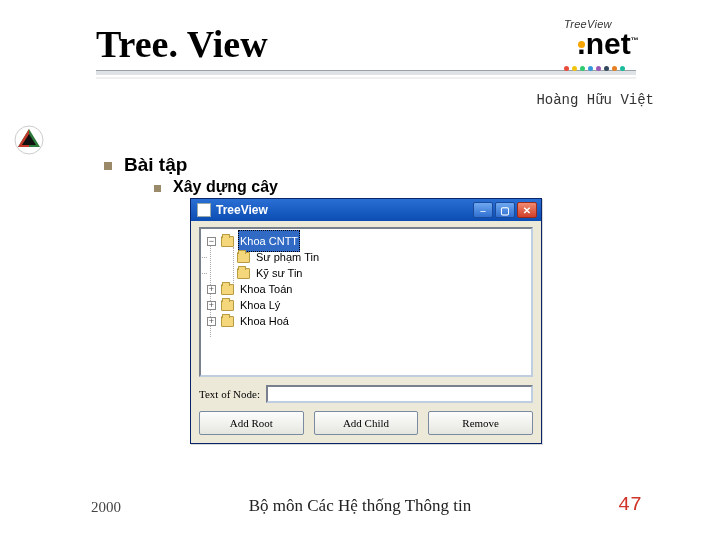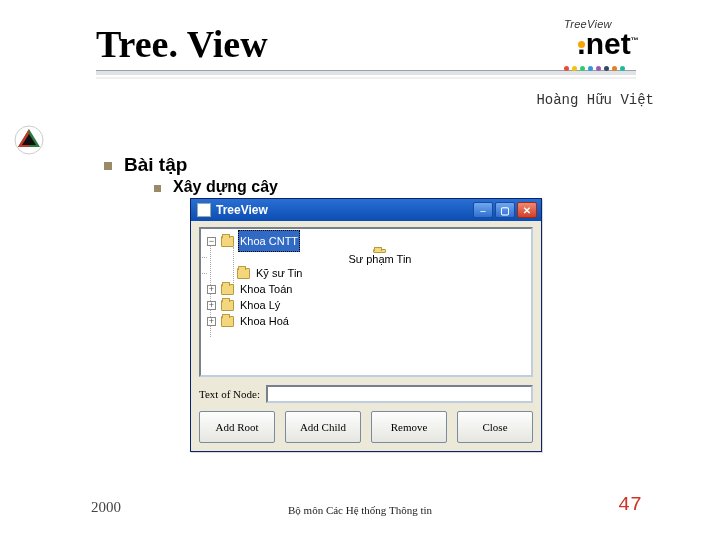--- a/index.html
+++ b/index.html
@@ -127,36 +127,36 @@
   }
   .child-branch { position:absolute; left:32px; top:18px; height:46px; border-left:1px dotted #aaa; }
   .hconn{ position:absolute; width:10px; border-top:1px dotted #aaa; left:-10px; top:8px;}
 
   .form-row { display:flex; align-items:center; margin-top:8px; font-family: Tahoma; font-size:11px; gap:6px;}
   .text-input {
     flex:1; height:18px; border:2px inset #bfcde0; background:#fff; padding:0 3px; font-size:11px;
   }
   .button-row { display:flex; gap:10px; margin-top:8px; }
   .wf-btn {
-    flex:1; height:32px;
+    flex:1; height:24px;
     background: linear-gradient(#fdfdfd,#e6e6e0);
     border:1px solid #7a8aa0;
     border-radius:2px;
     font-family: Tahoma; font-size:11px;
     display:flex;align-items:center;justify-content:center;
     cursor: default;
   }
 
   .footer-year {
     position:absolute; left:91px; bottom:24px;
     font-family:"Times New Roman", serif; font-size:15px; color:#444;
   }
   .footer-dept {
     position:absolute; left:50%; bottom:24px; transform:translateX(-50%);
-    font-family:"Times New Roman", serif; font-size:11px; color:#222;
+    font-family:"Times New Roman", serif; font-size:17px; color:#222;
   }
   .footer-page {
     position:absolute; right:78px; bottom:24px;
     font-family:Liberation Mono, monospace; font-size:20px; color:#d0352a;
   }
 </style>
 </head>
 <body>
 
 <div class="slide-title">Tree. View</div>
@@ -213,21 +213,21 @@
   <div class="form-body">
     <div class="tree-panel">
       <div class="child-branch"></div>
 
       <div class="tree-node">
         <div class="pm">−</div>
         <div class="folder-icon"></div>
         <span class="node-label selected">Khoa CNTT</span>
       </div>
 
-      <div class="tree-node" style="padding-left:28px;position:relative;flex-direction:column;">
+      <div class="tree-node" style="padding-left:28px;position:relative;">
         <div class="hconn"></div>
         <div class="folder-icon"></div>
         <span class="node-label">Sư phạm Tin</span>
       </div>
       <div class="tree-node" style="padding-left:28px;position:relative;">
         <div class="hconn"></div>
         <div class="folder-icon"></div>
         <span class="node-label">Kỹ sư Tin</span>
       </div>
 
@@ -250,20 +250,19 @@
 
     <div class="form-row">
       <span>Text of Node:</span>
       <input class="text-input" value="" style="">
     </div>
 
     <div class="button-row">
       <div class="wf-btn">Add Root</div>
       <div class="wf-btn">Add Child</div>
       <div class="wf-btn">Remove</div>
-      <div class="wf-btn">Close</div>
     </div>
   </div>
 </div>
 
 <div class="footer-year">2000</div>
 <div class="footer-dept">Bộ môn Các Hệ thống Thông tin</div>
 <div class="footer-page">47</div>
 
 </body></html>

